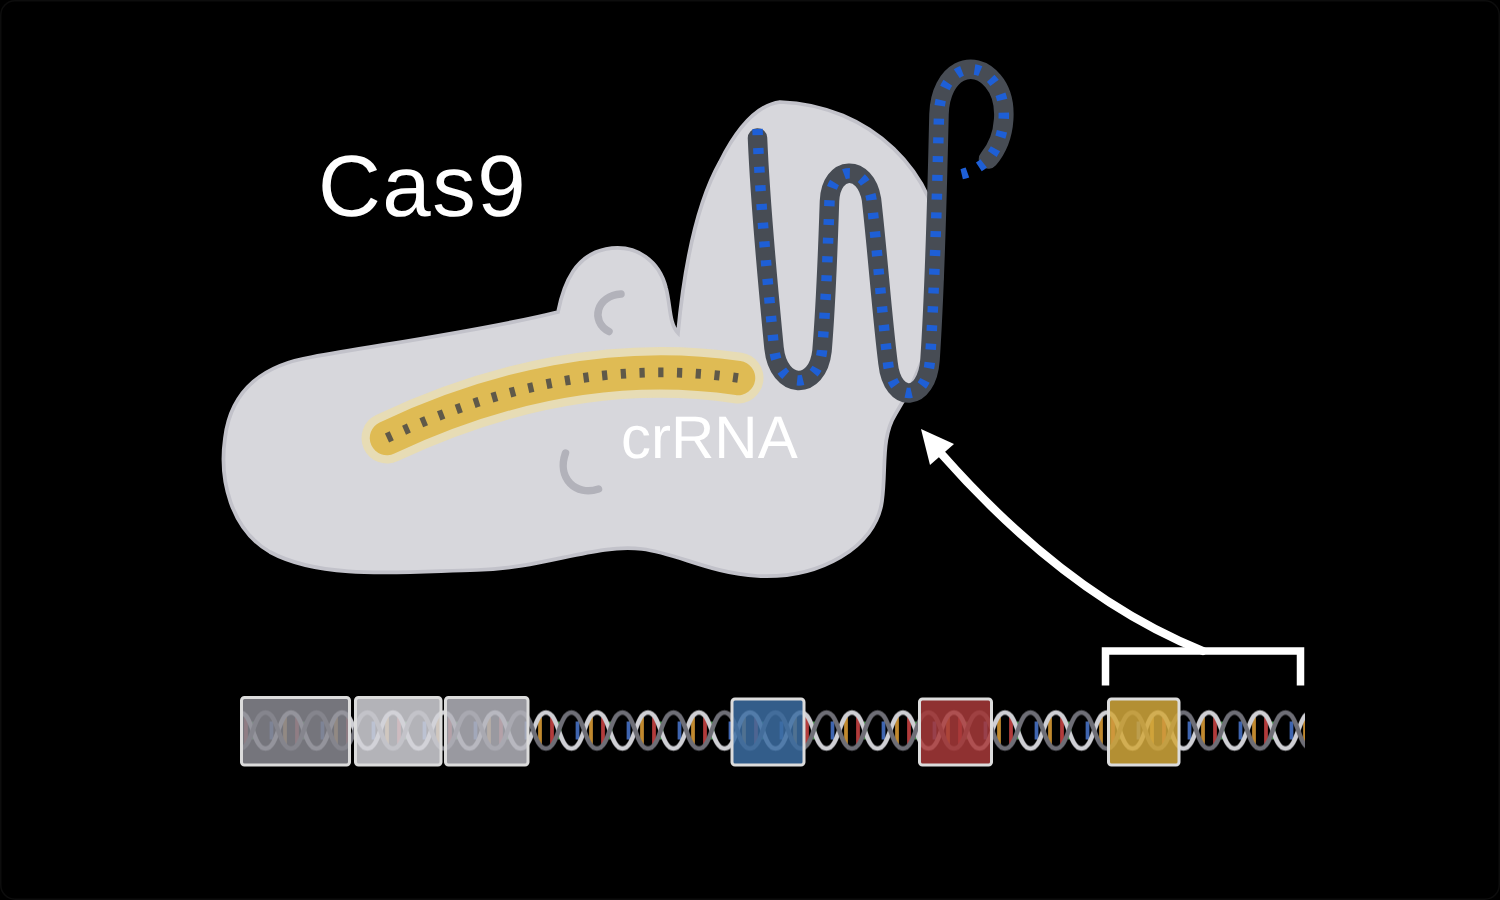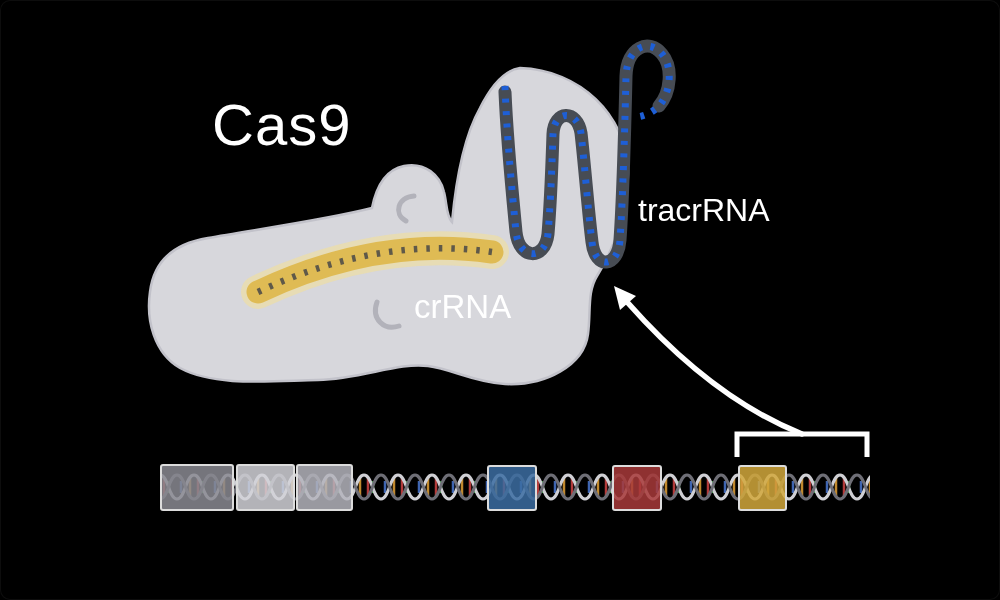--- a/index.html
+++ b/index.html
@@ -17,21 +17,21 @@
   .lbl {
     position: absolute;
     color: #ffffff;
     line-height: 1;
     white-space: nowrap;
     user-select: none;
     text-align: center;
   }
   .lbl-cas9   { left: 212px; top: 96px;  font-size: 58px; letter-spacing: 1px; }
   .lbl-tracr  { left: 638px; top: 194px; font-size: 32px; }
-  .lbl-crrna  { left: 414px; top: 290px; font-size: 33px; }
+  .lbl-crrna  { left: 414px; top: 272px; font-size: 40px; }
   .lbl-cas    { left: 220px; top: 522px; font-size: 54px; }
   .lbl-genes  { left: 224px; top: 566px; font-size: 28px; margin-top: 39px; }
   .lbl-crispr { left: 567px; top: 528px; font-size: 42px; letter-spacing: 2px; }
 </style>
 </head>
 <body>
 
 <div class="stage">
 
   <svg width="1000" height="600" viewBox="0 0 1000 600">
@@ -112,17 +112,16 @@
       <polyline points="737,457 737,434 867,434 867,457" fill="none" stroke="#ffffff" stroke-width="5"></polyline>
     </g>
 
     <g>
       <path d="M 802 434 Q 712 398 628 303" fill="none" stroke="#ffffff" stroke-width="5.5" stroke-linecap="round"></path>
       <polygon points="614,286 636,296 620,310" fill="#ffffff"></polygon>
     </g>
   </svg>
 
   <div class="lbl lbl-cas9">Cas9</div>
-  <div class="lbl lbl-tracr">tracrRNA</div>
   <div class="lbl lbl-crrna">crRNA</div>
   <div class="lbl lbl-genes">genes</div>
 
 </div>
 
 </body></html>

